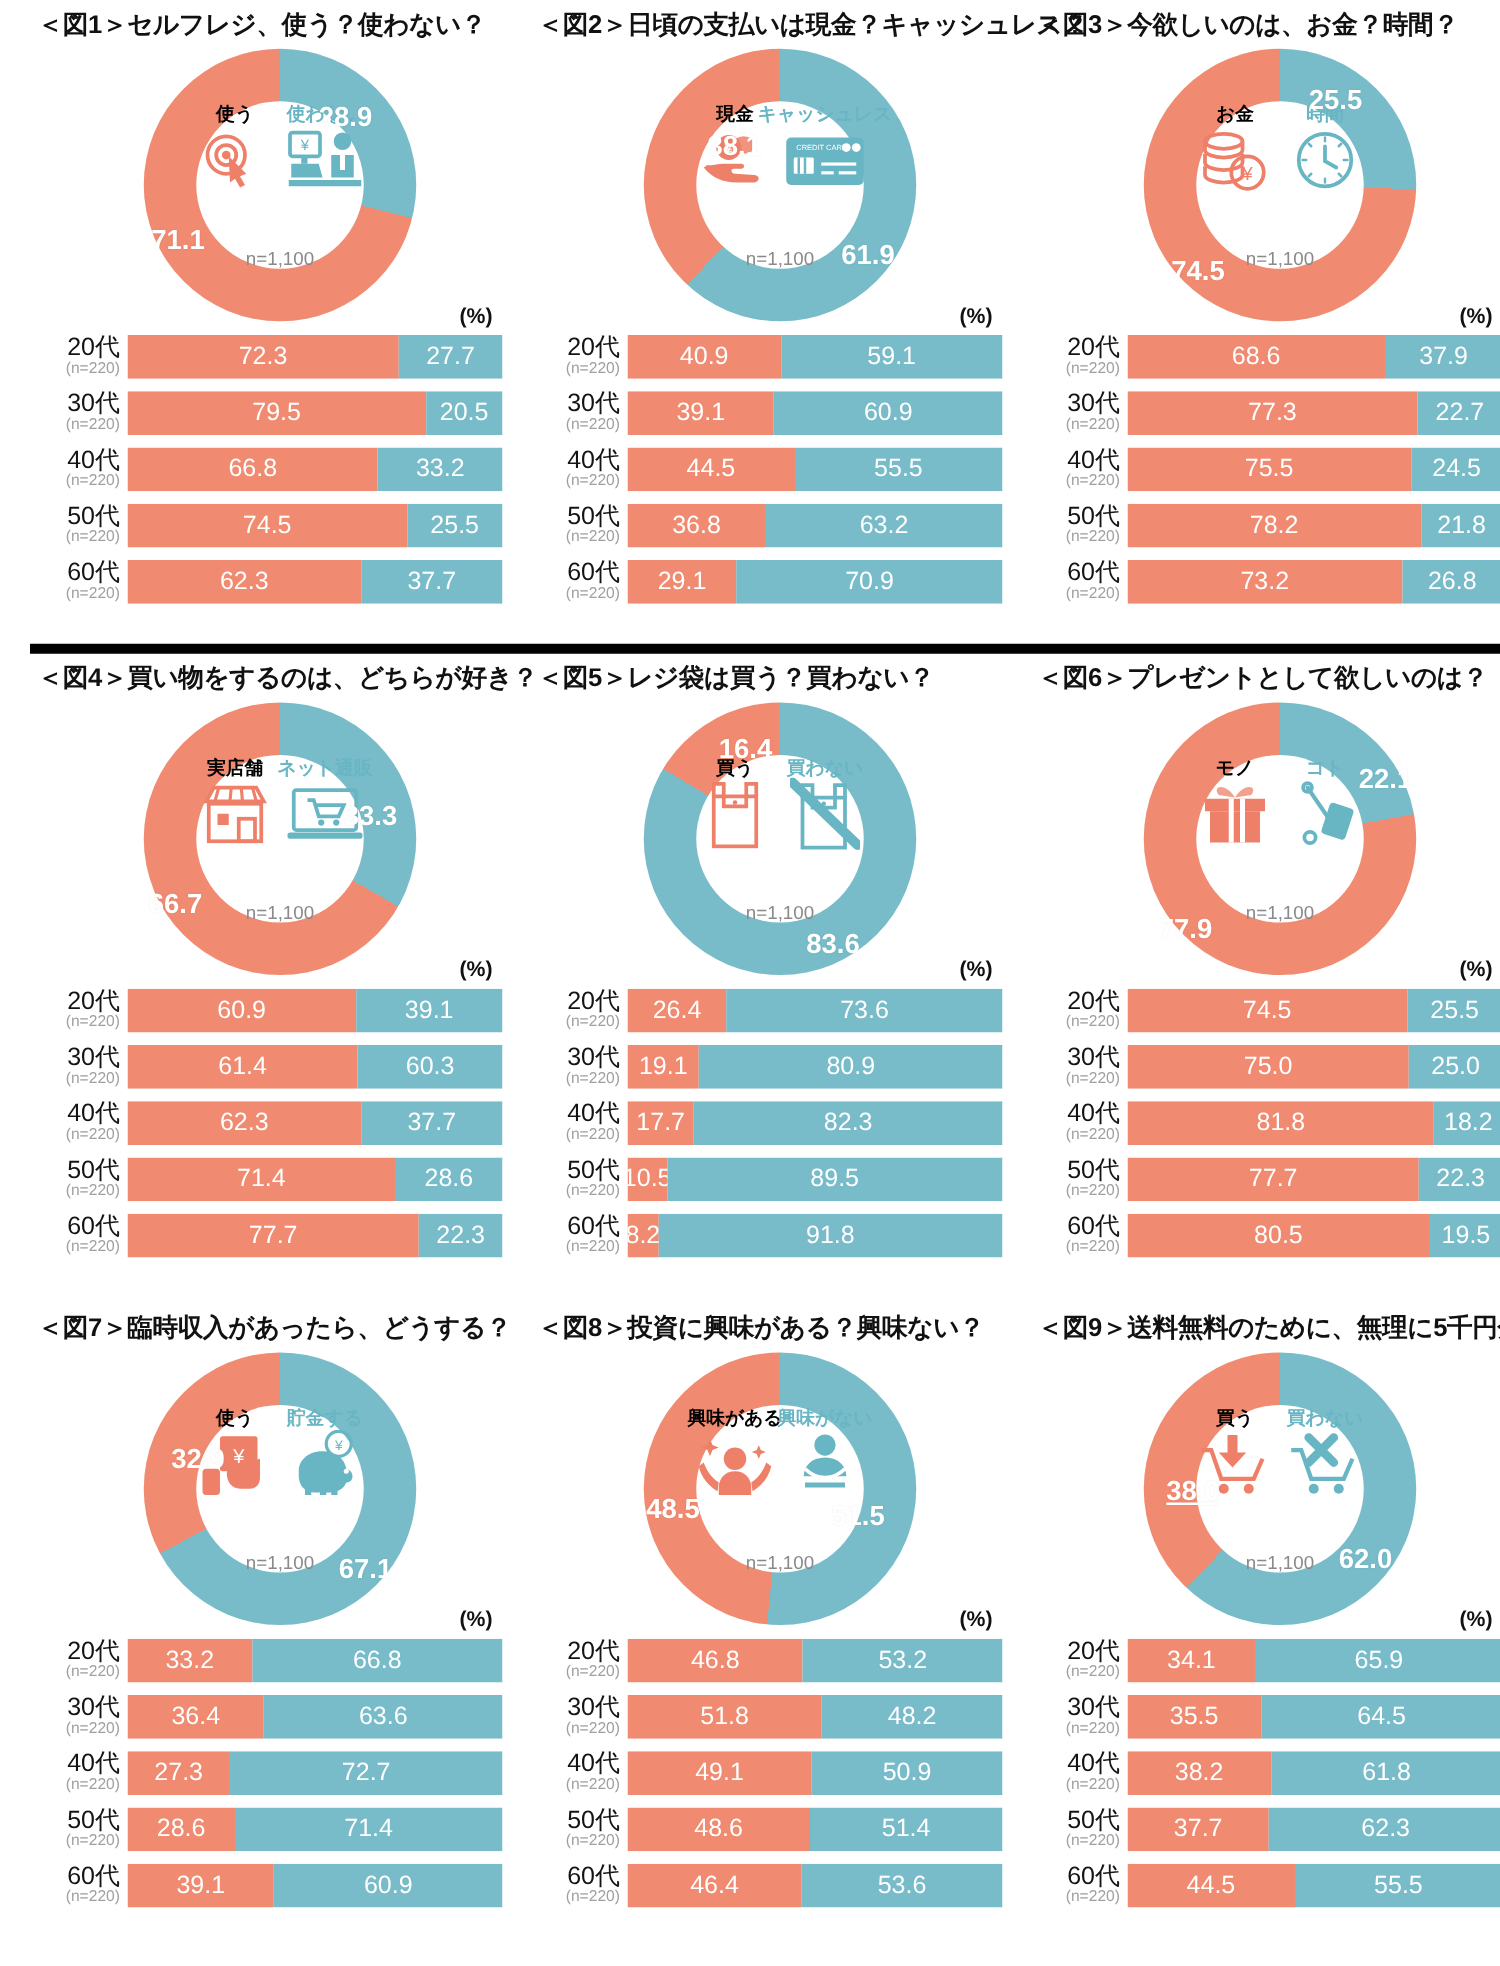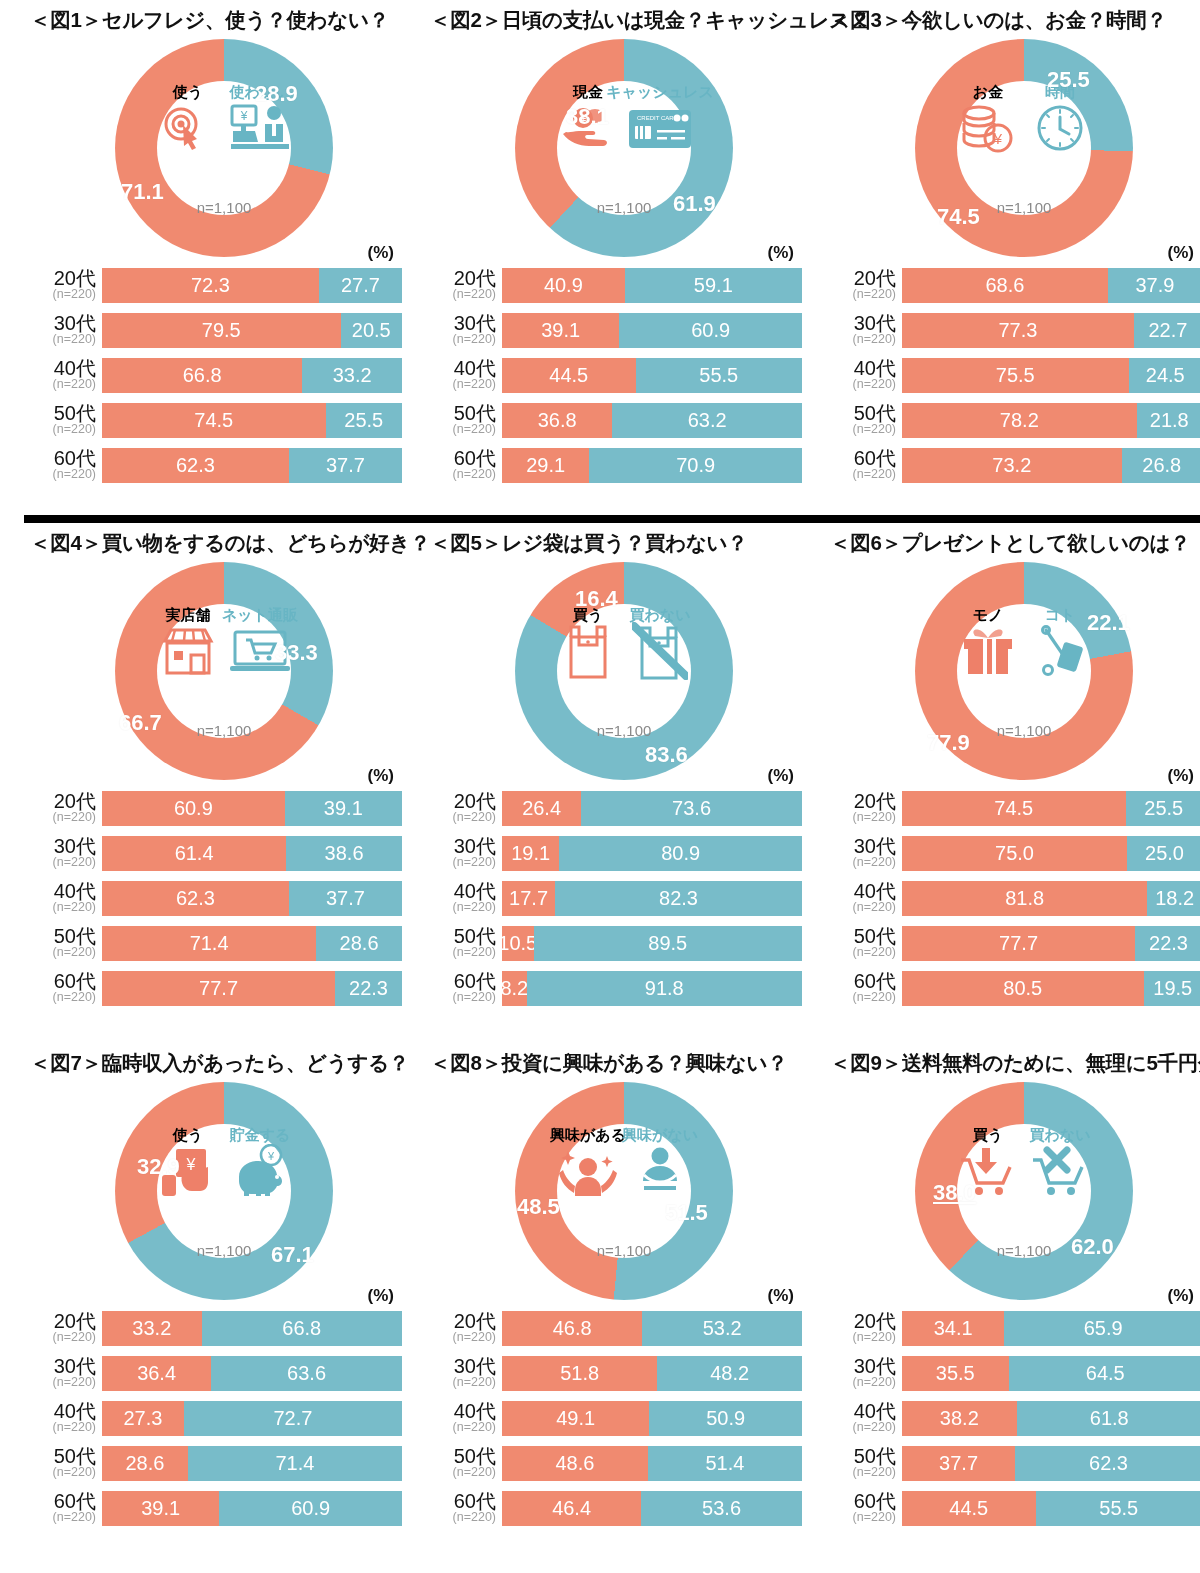--- a/index.html
+++ b/index.html
@@ -424,21 +424,21 @@
               <div class="seg b" style="width: 39.1%;">39.1</div>
             </div>
           </div>
           <div class="barrow">
             <div class="agewrap">
               <div class="age">30代</div>
               <div class="nn">(n=220)</div>
             </div>
             <div class="bar">
               <div class="seg o" style="width: 61.4%;">61.4</div>
-              <div class="seg b" style="width: 38.6%;">38.6</div>
+              <div class="seg b" style="width: 38.6%;">60.3</div>
             </div>
           </div>
           <div class="barrow">
             <div class="agewrap">
               <div class="age">40代</div>
               <div class="nn">(n=220)</div>
             </div>
             <div class="bar">
               <div class="seg o" style="width: 62.3%;">62.3</div>
               <div class="seg b" style="width: 37.7%;">37.7</div>

